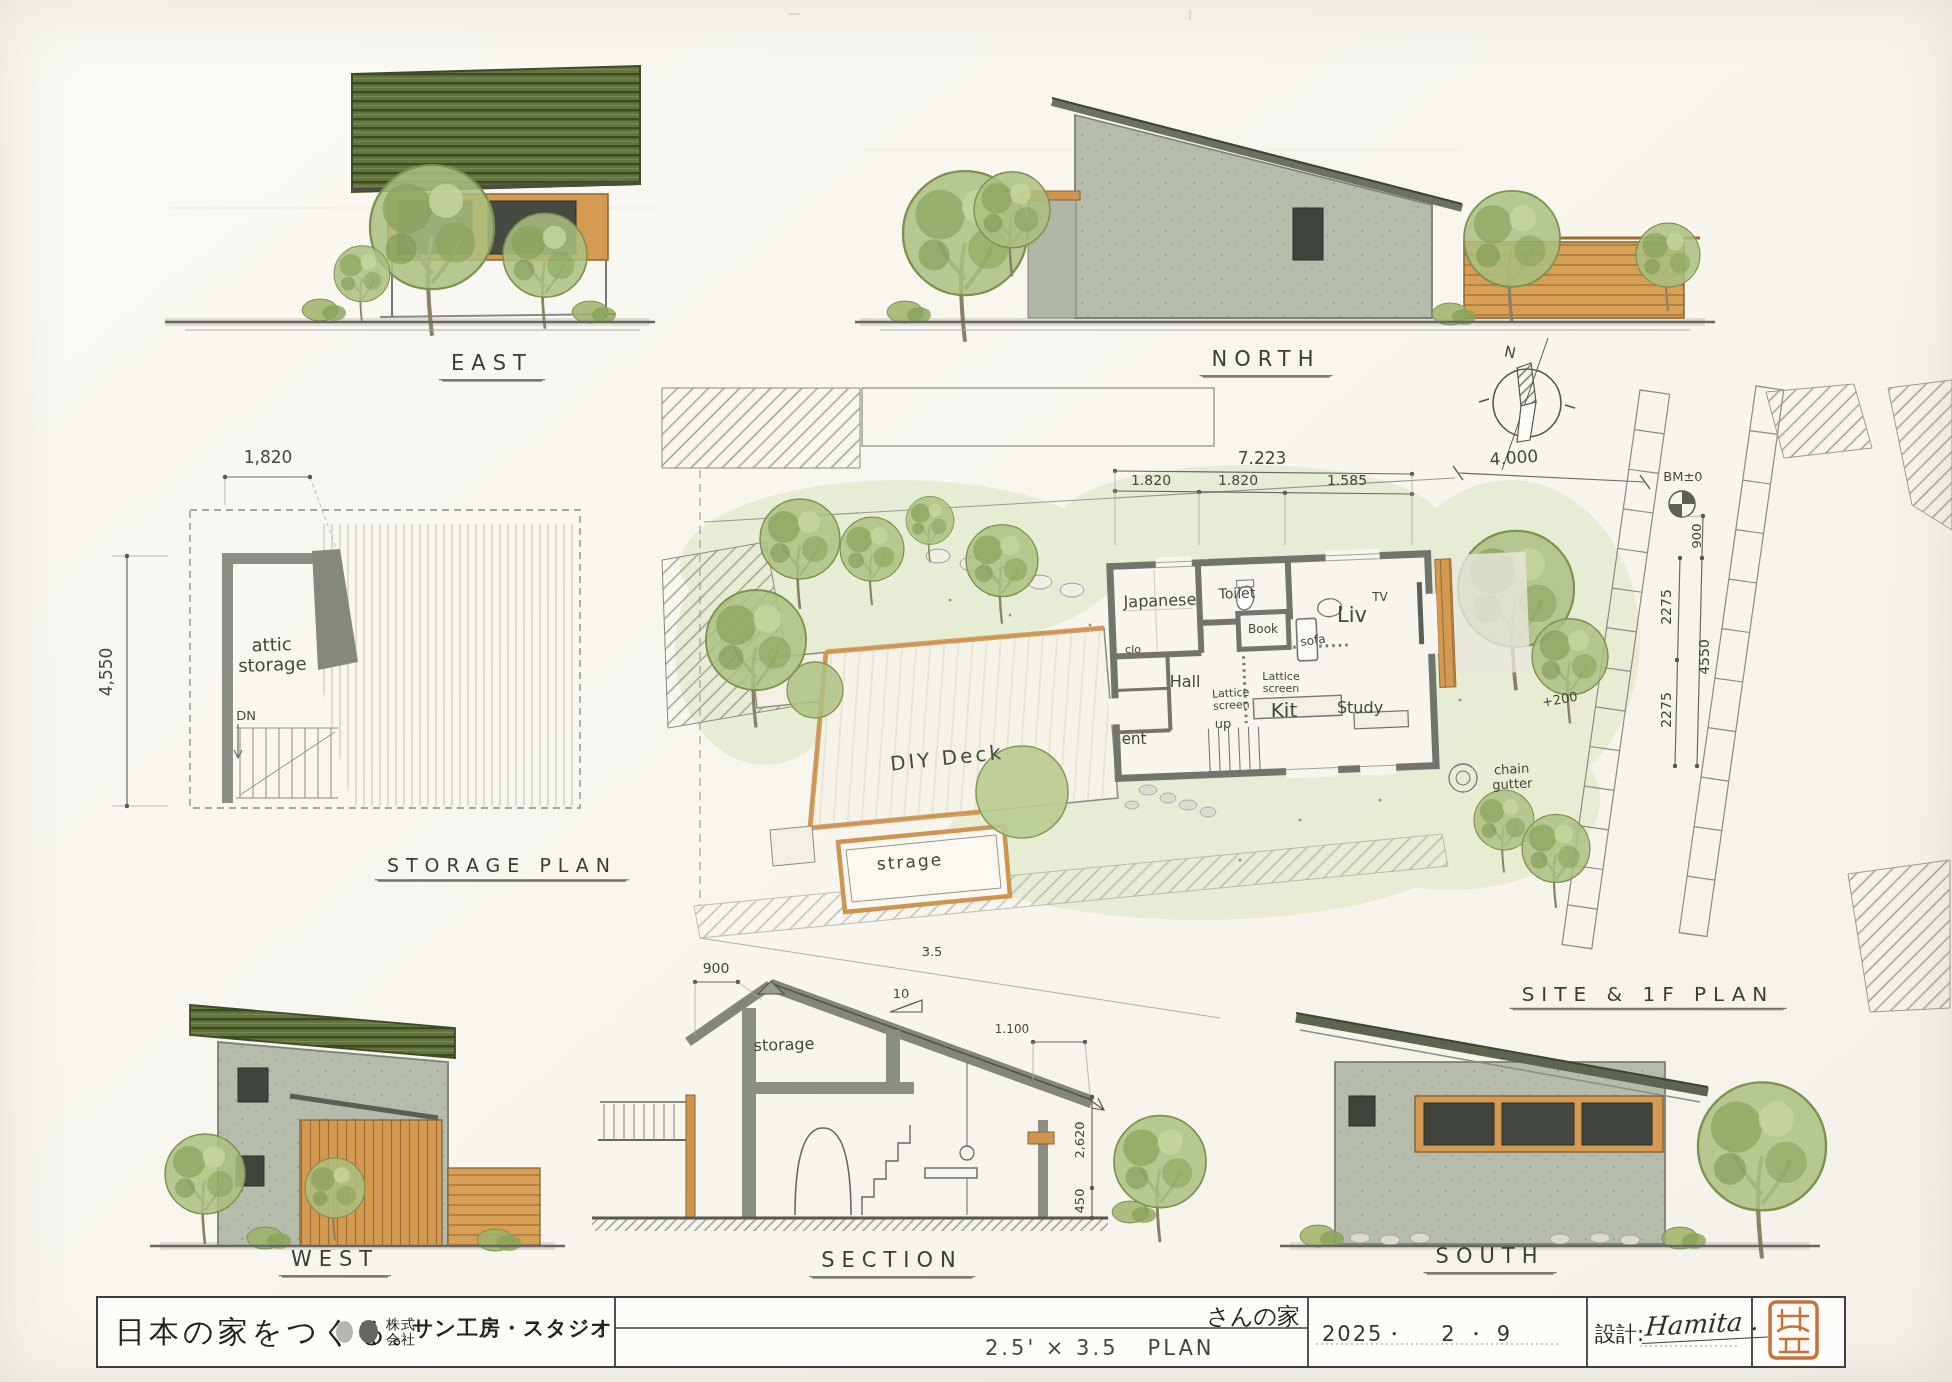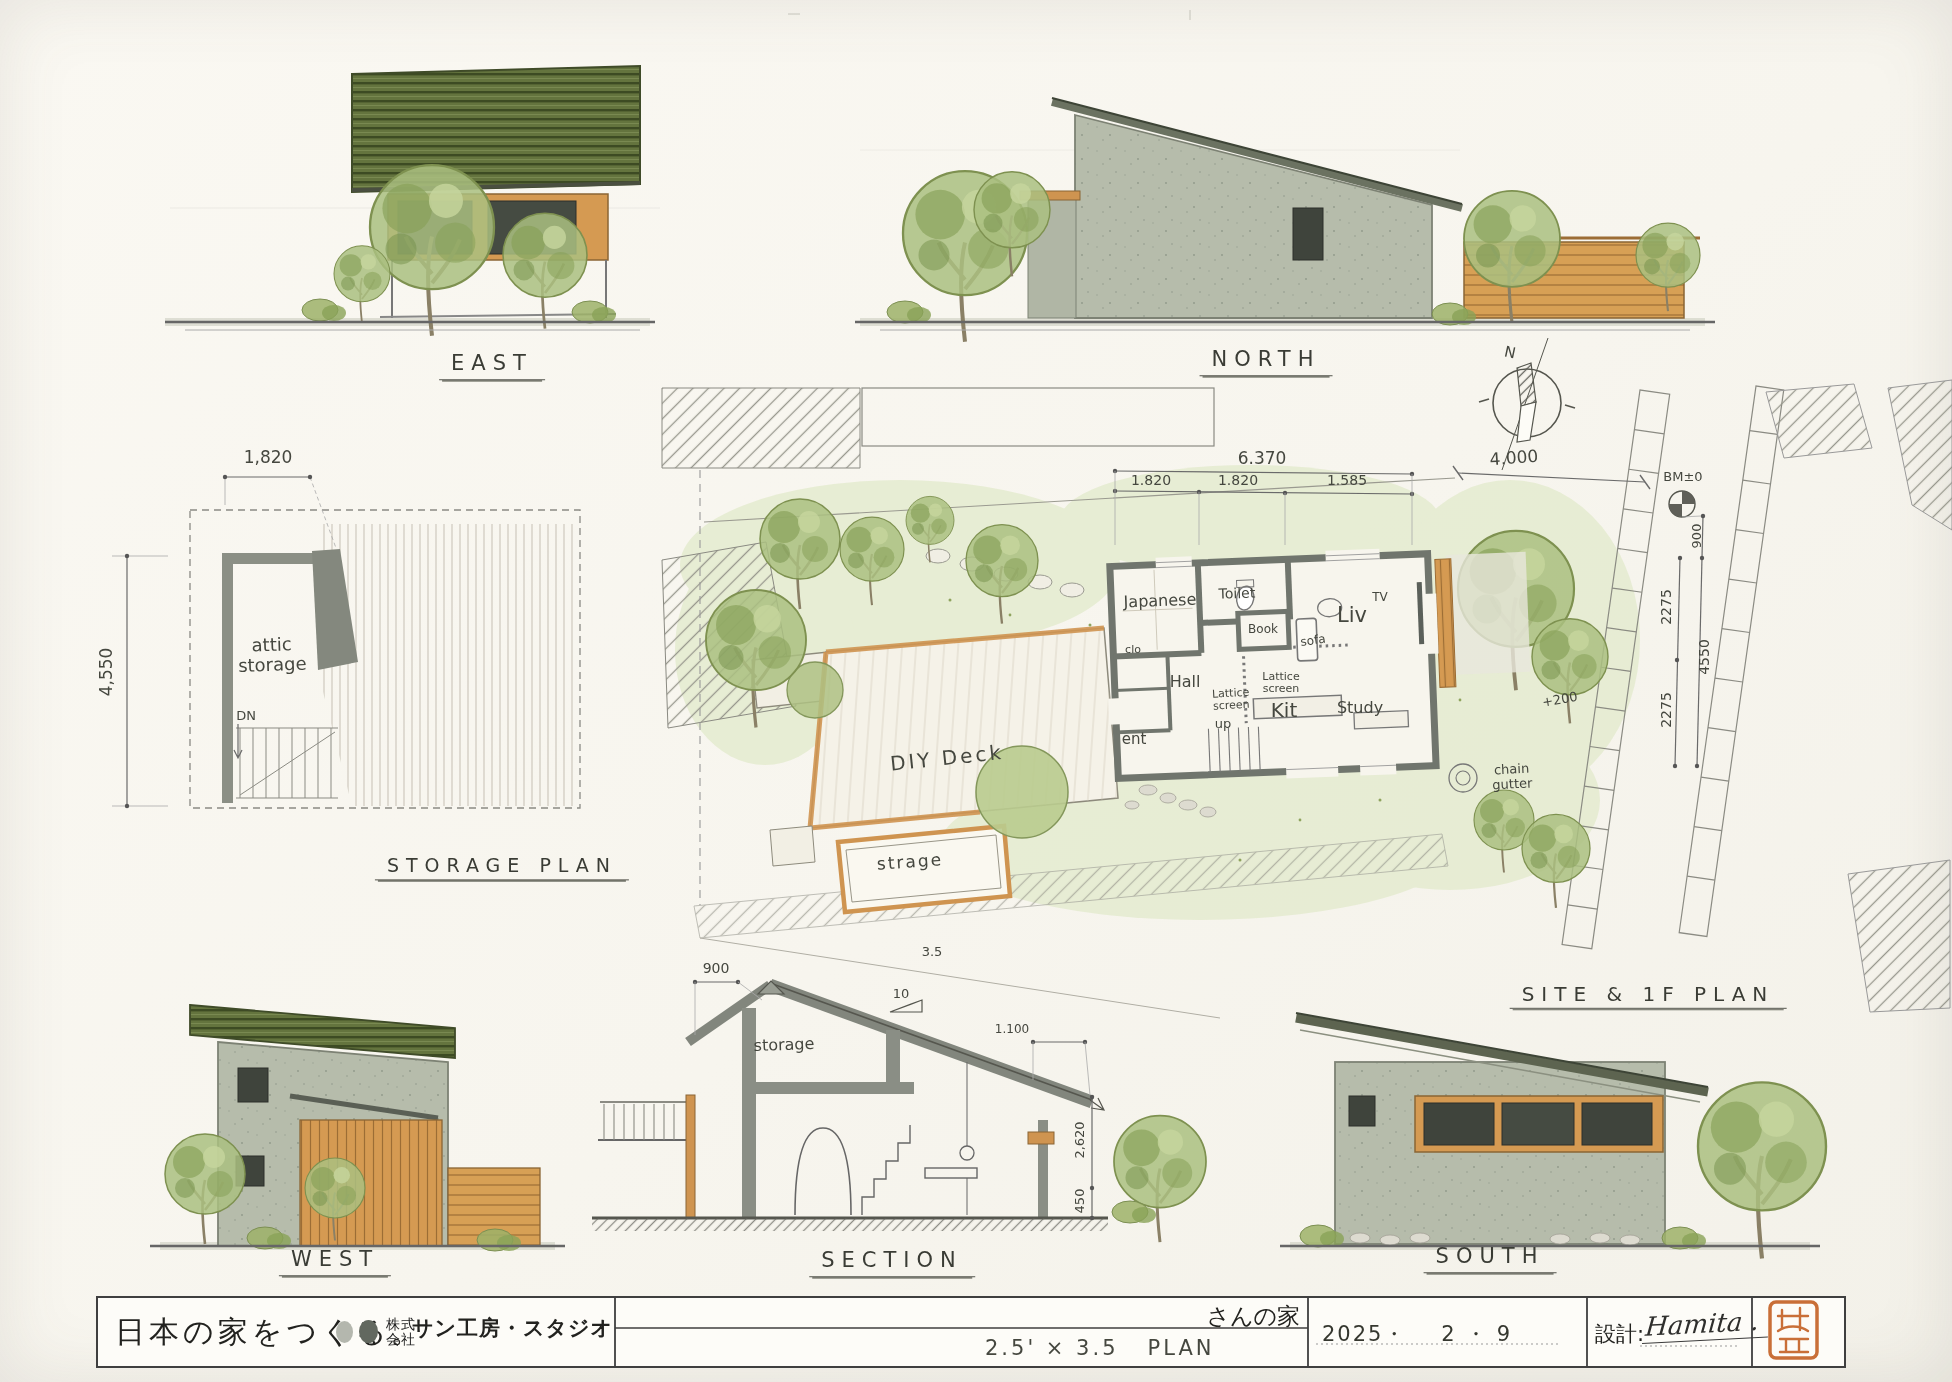--- a/index.html
+++ b/index.html
@@ -453,21 +453,21 @@
 <span class="lbl vlabel" style="left:892px;top:1263px;font-size:21px">SECTION</span>
 <span class="lbl vlabel" style="left:1490px;top:1259px;font-size:21px">SOUTH</span>
 <span class="lbl" style="left:1510px;top:353px;font-size:15px;transform:translate(-50%,-50%) rotate(12deg)">N</span>
 
 <span class="lbl" style="left:268px;top:458px;font-size:17px">1,820</span>
 <span class="lbl" style="left:107px;top:672px;font-size:17px;transform:translate(-50%,-50%) rotate(-90deg)">4,550</span>
 <span class="lbl" style="left:272px;top:655px;font-size:18px;white-space:pre-line;transform:translate(-50%,-50%) rotate(-2deg)">attic
 storage</span>
 <span class="lbl" style="left:246px;top:716px;font-size:13px">DN</span>
 
-<span class="lbl" style="left:1262px;top:459px;font-size:17px">6.370</span>
+<span class="lbl" style="left:1262px;top:459px;font-size:17px">7.223</span>
 <span class="lbl" style="left:1151px;top:481px;font-size:14px">1.820</span>
 <span class="lbl" style="left:1238px;top:481px;font-size:14px">1.820</span>
 <span class="lbl" style="left:1347px;top:481px;font-size:14px">1.585</span>
 <span class="lbl" style="left:1514px;top:458px;font-size:17px;transform:translate(-50%,-50%) rotate(-4deg)">4.000</span>
 <span class="lbl" style="left:1697px;top:536px;font-size:13px;transform:translate(-50%,-50%) rotate(-90deg)">900</span>
 <span class="lbl" style="left:1667px;top:607px;font-size:14px;transform:translate(-50%,-50%) rotate(-90deg)">2275</span>
 <span class="lbl" style="left:1667px;top:710px;font-size:14px;transform:translate(-50%,-50%) rotate(-90deg)">2275</span>
 <span class="lbl" style="left:1705px;top:657px;font-size:14px;transform:translate(-50%,-50%) rotate(-90deg)">4550</span>
 <span class="lbl" style="left:1683px;top:477px;font-size:13px">BM±0</span>
 <span class="lbl" style="left:1560px;top:700px;font-size:13px;transform:translate(-50%,-50%) rotate(-10deg)">+200</span>

